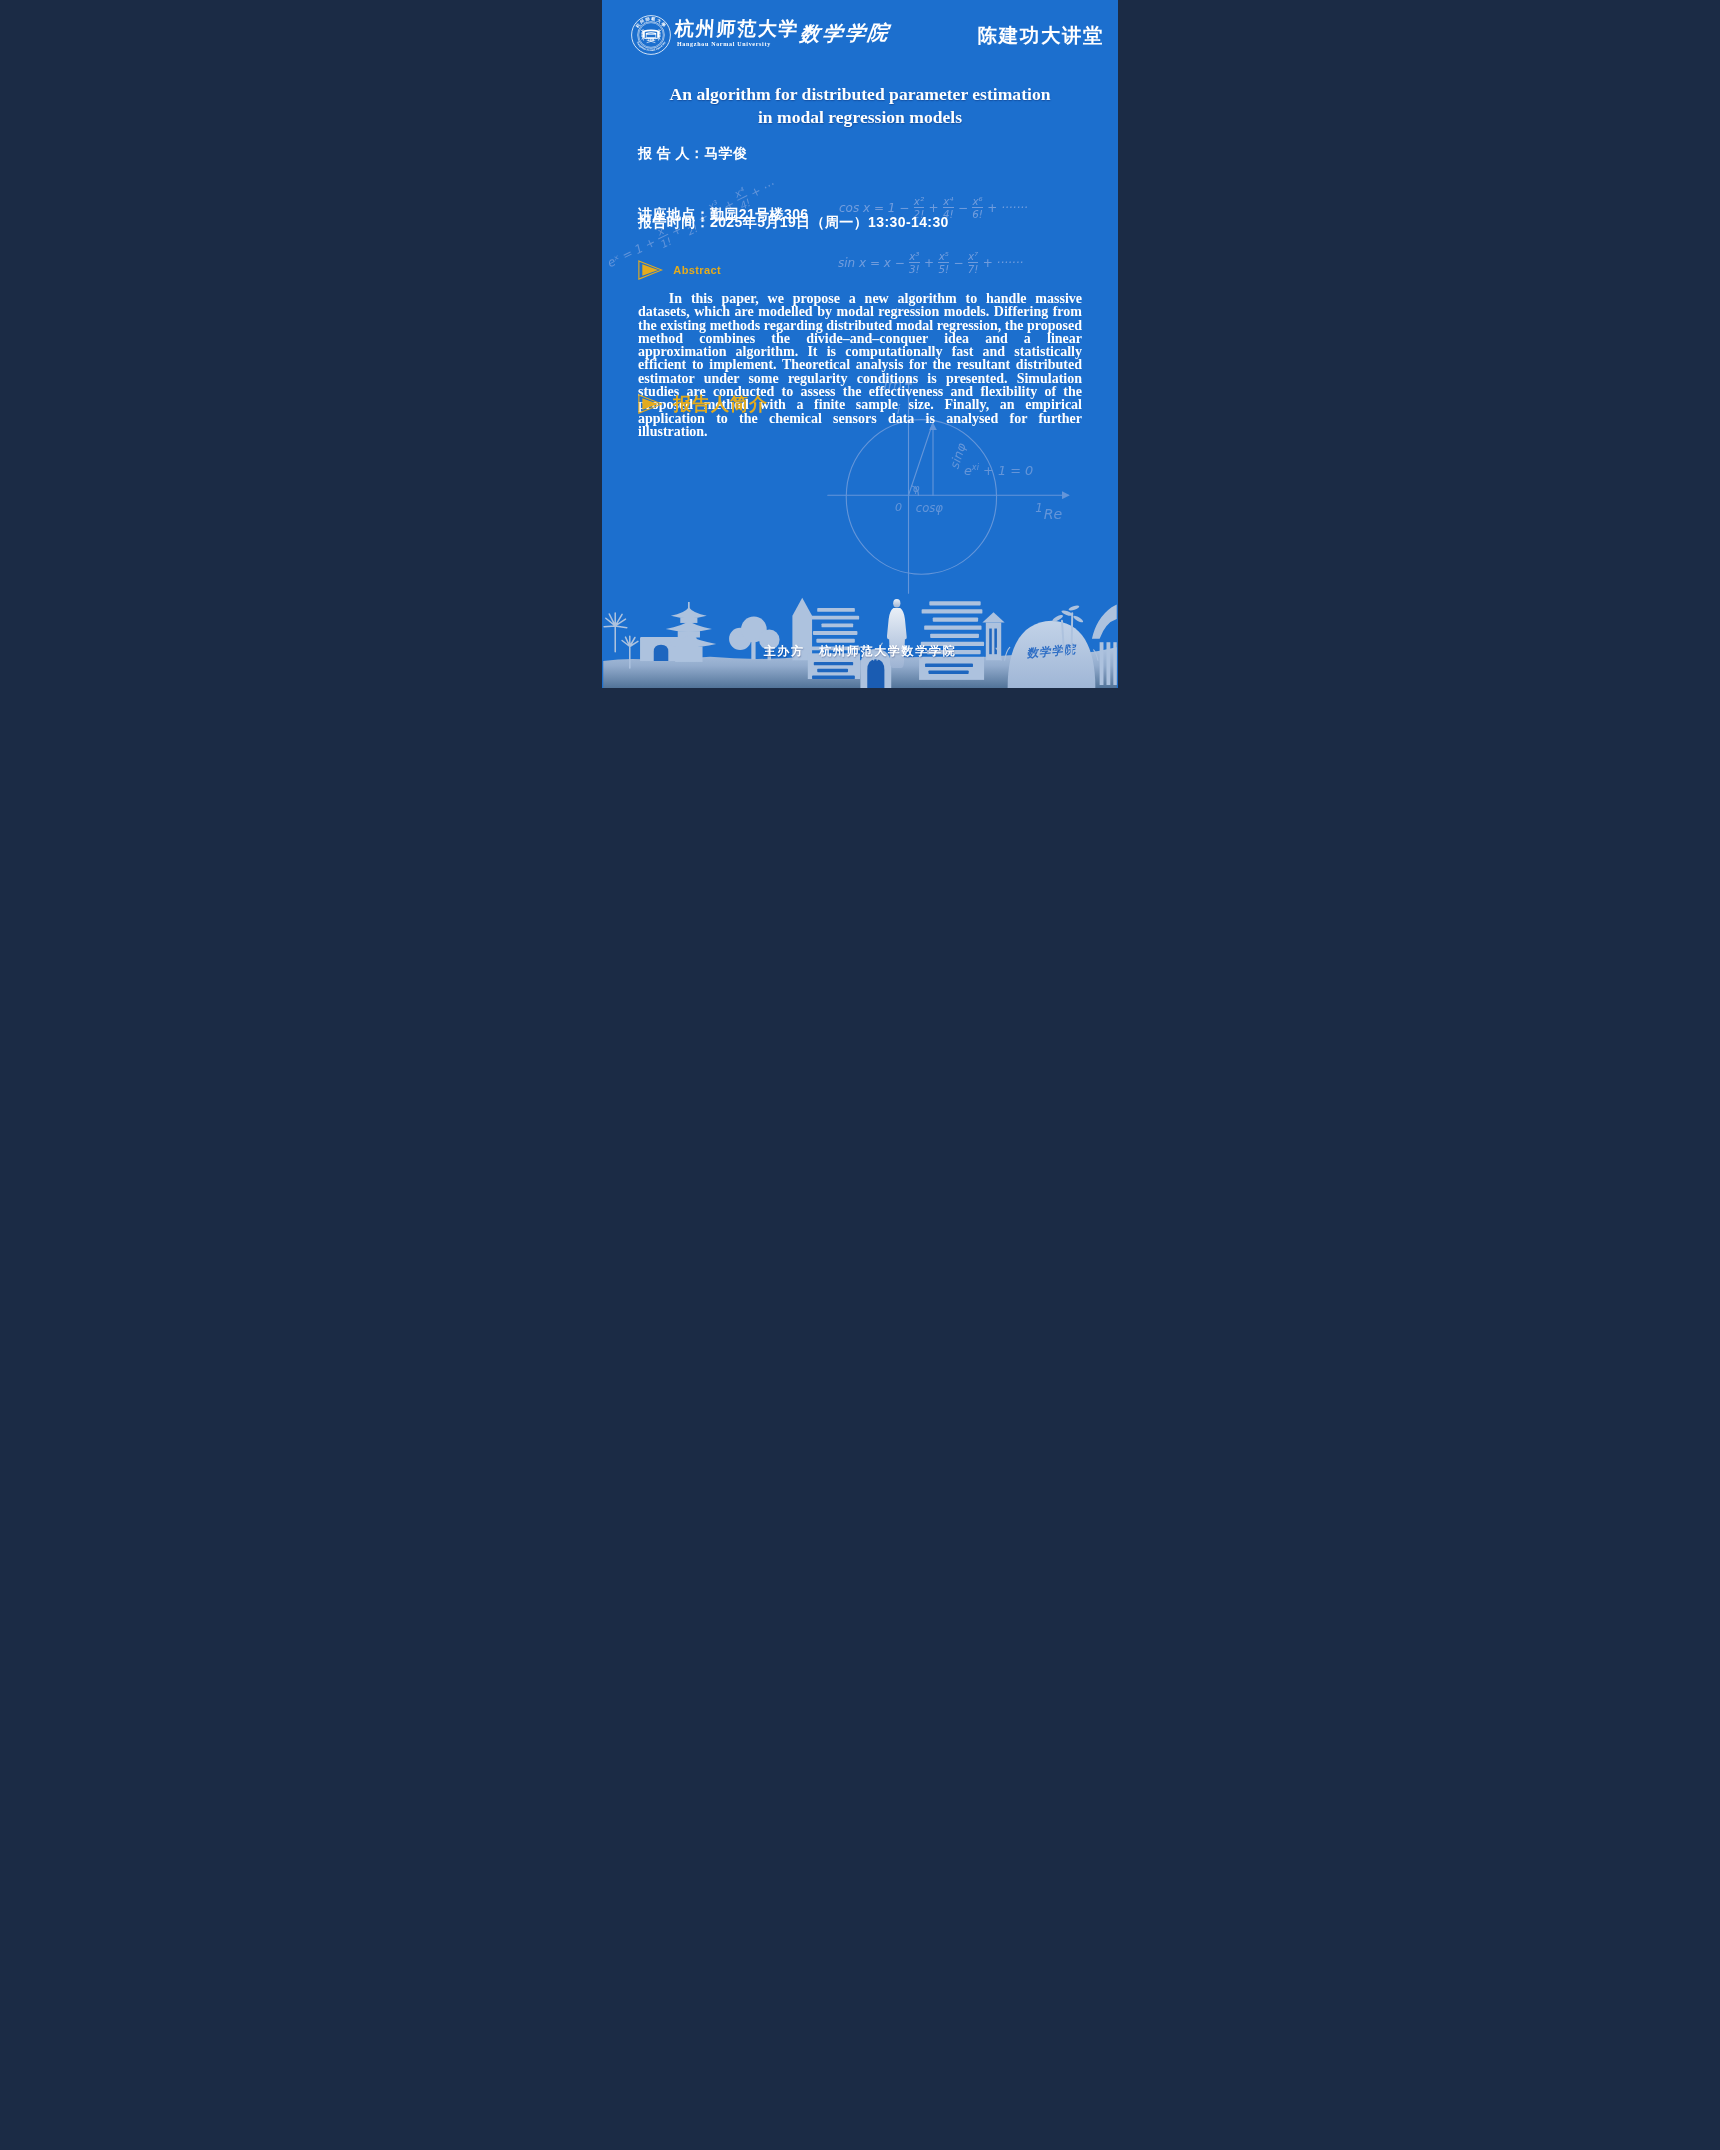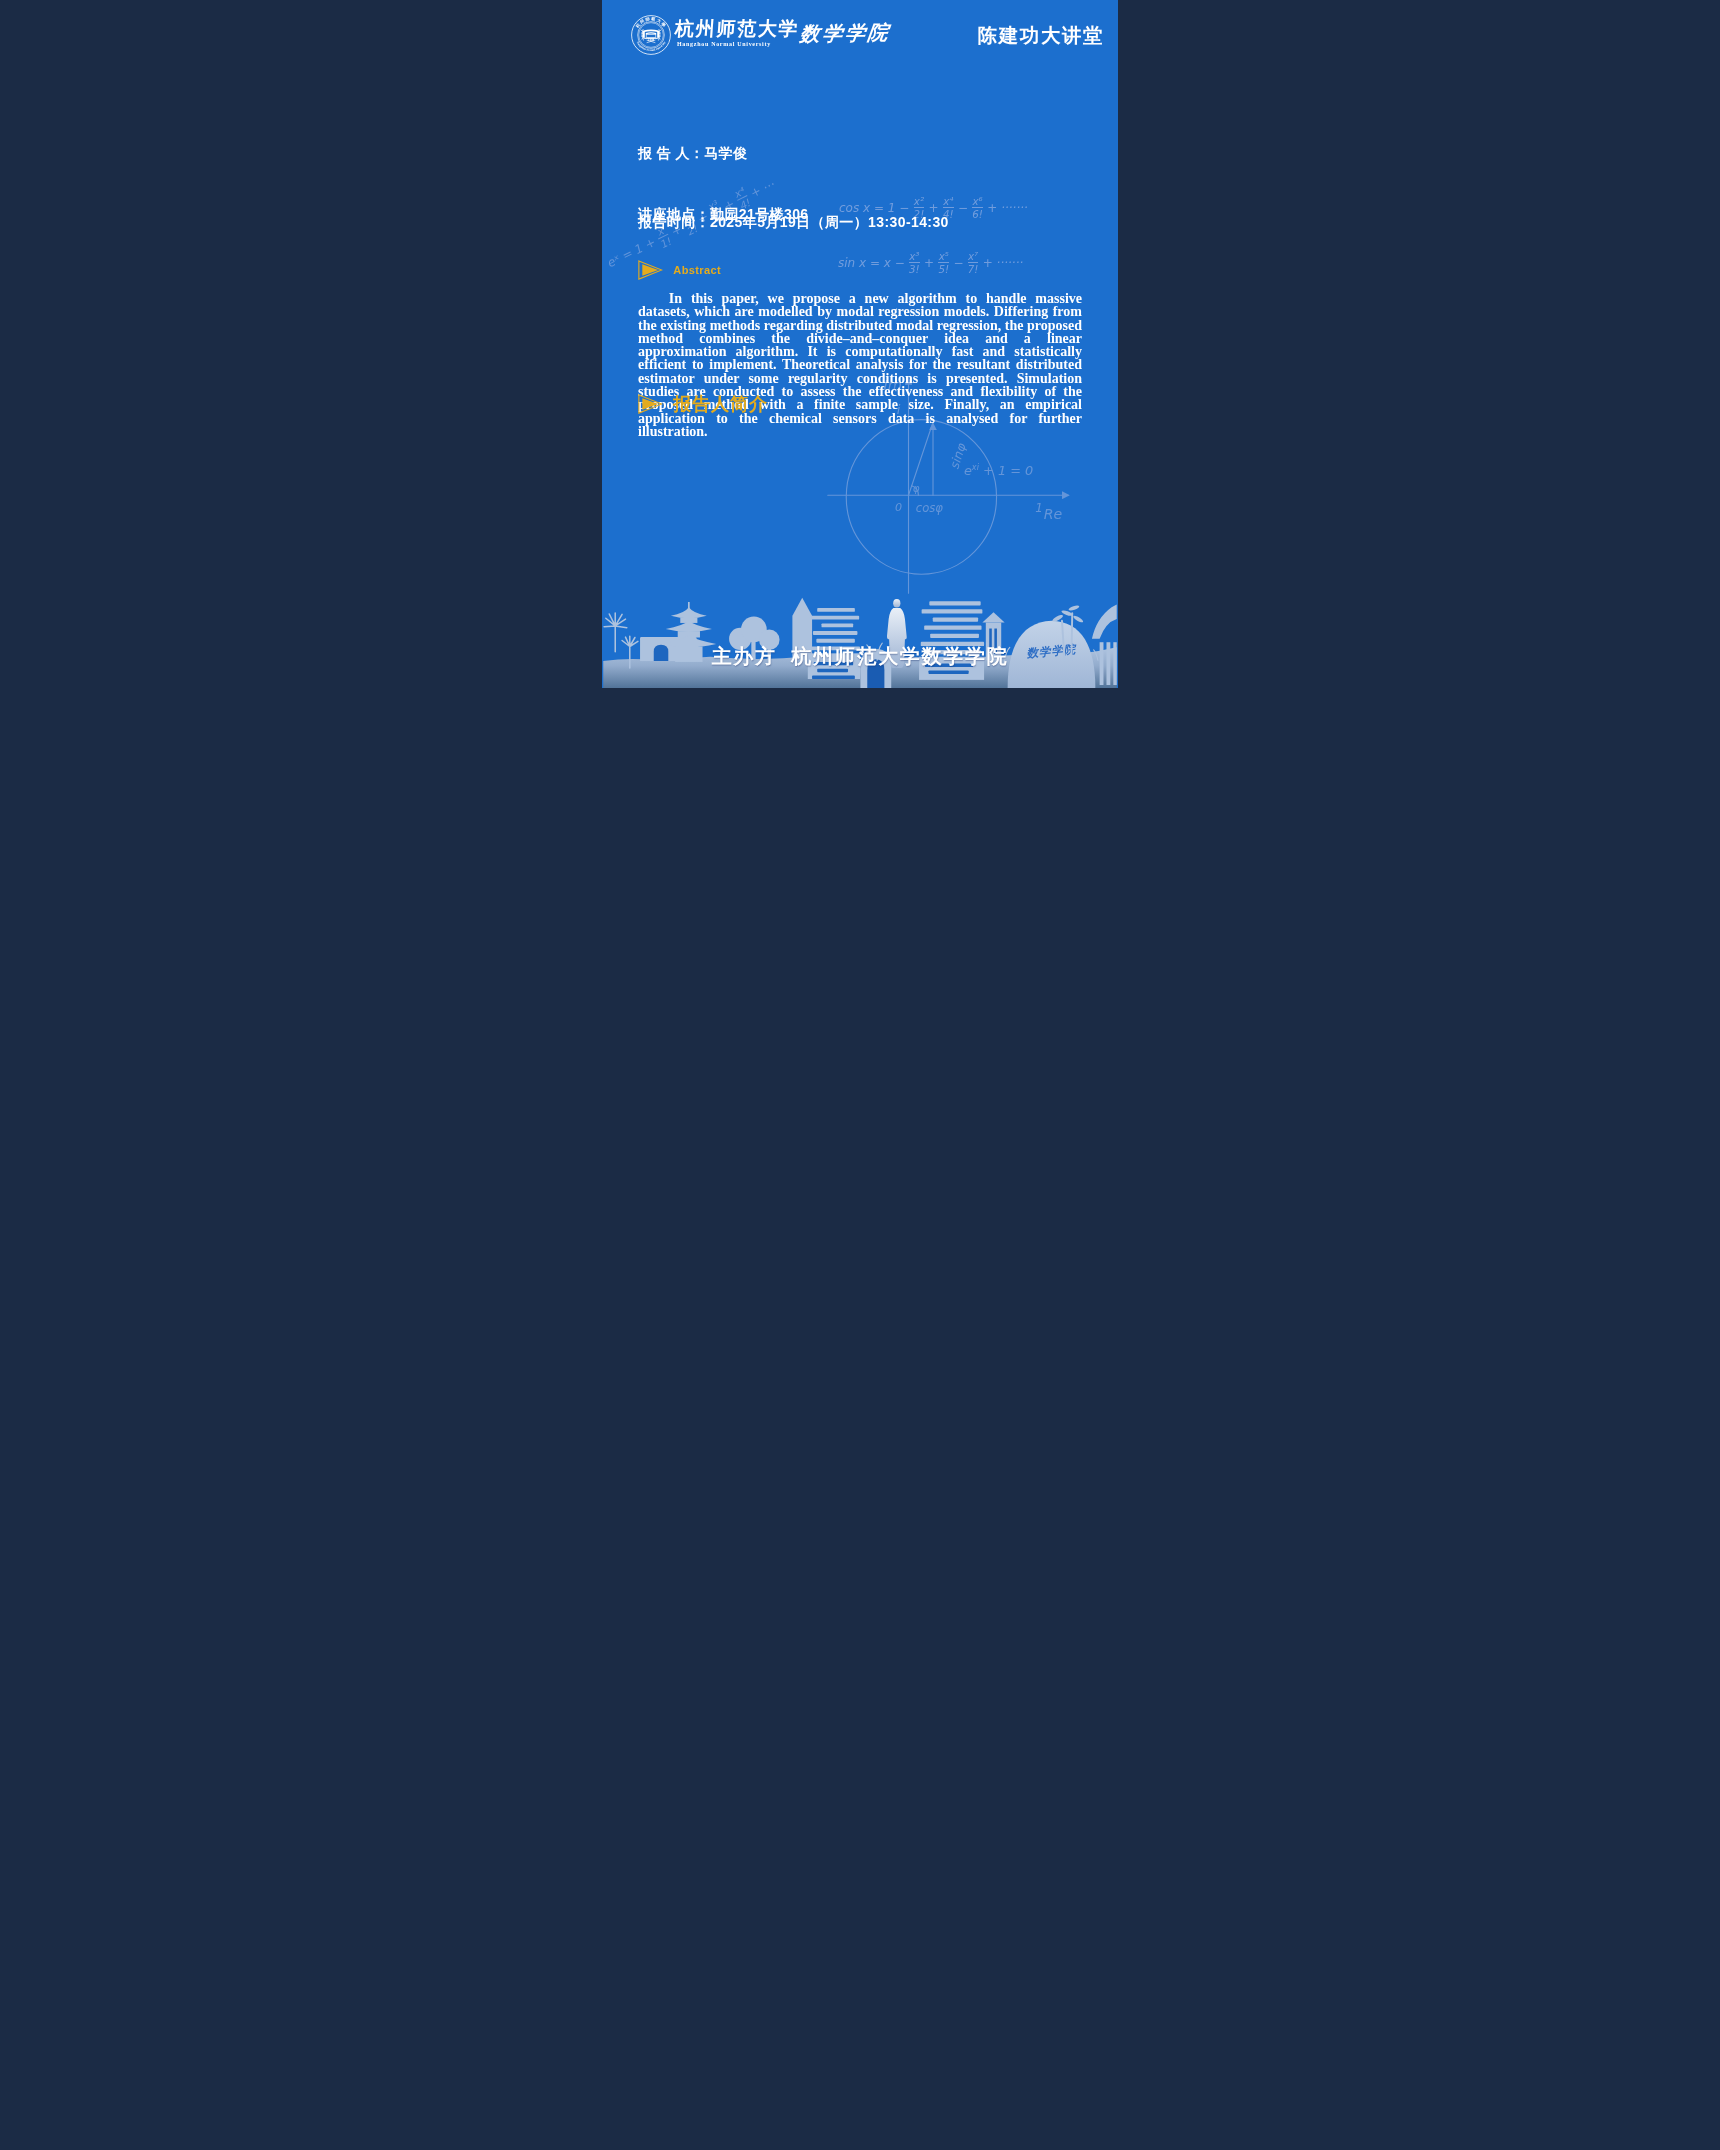--- a/index.html
+++ b/index.html
@@ -36,21 +36,21 @@
   .sec{position:absolute;display:flex;align-items:center;gap:10.3px;z-index:2;}
   .sec .label{color:#E4AB1D;font-weight:bold;letter-spacing:0.4px;}
 
   
   .para{position:absolute;left:36px;width:444px;color:#fff;text-align:justify;z-index:2;}
   .abstract-para{font-family:"Liberation Serif",serif;font-weight:bold;font-size:14px;line-height:13.3px;text-indent:2.2em;}
   .bio-para{font-size:10px;line-height:15px;text-indent:2em;}
 
   
   .footer-svg{position:absolute;left:0;bottom:0;width:516px;height:92px;z-index:1;}
-  .organizer{position:absolute;top:643px;left:0;right:0;text-align:center;color:#fff;font-size:20px;
+  .organizer{position:absolute;top:643px;left:0;right:0;text-align:center;color:#fff;font-size:12px;
              font-weight:bold;letter-spacing:1.7px;z-index:3;text-shadow:0.4px 0.9px 1.3px rgba(8,30,90,.35);}
   .organizer .org-name{margin-left:14.6px;}
 </style>
 </head>
 <body>
 
 <div class="poster">
 
   <div class="wm wm-diag wm-line" style="left:6px;top:252px;">
     <span>eˣ = 1 +</span>
@@ -171,20 +171,24 @@
       <path d="M40,69 L60,63 M60,69 L40,63"></path>
     </g>
     <text x="50" y="65.5" font-size="7.2" fill="#fff" text-anchor="middle" font-weight="bold">1908</text>
   </svg>
 
   <div class="uni-cn">杭州师范大学</div>
   <div class="uni-en">Hangzhou Normal University</div>
   <div class="school-cn">数学学院</div>
   <div class="series-cn">陈建功大讲堂</div>
 
+  <div class="title">
+    <div>An algorithm for distributed parameter estimation</div>
+    <div>in modal regression models</div>
+  </div>
 
   <div class="info-line" style="top:145px;">
     <span>报 告 人：</span><span>马学俊</span>
   </div>
   <div class="info-line" style="top:178px;margin-top:36px;">
     <span>报告时间：</span><span>2025年5月19日（周一）13:30-14:30</span>
   </div>
   <div class="info-line" style="top:206px;">
     <span>讲座地点：</span><span>勤园21号楼306</span>
   </div>

